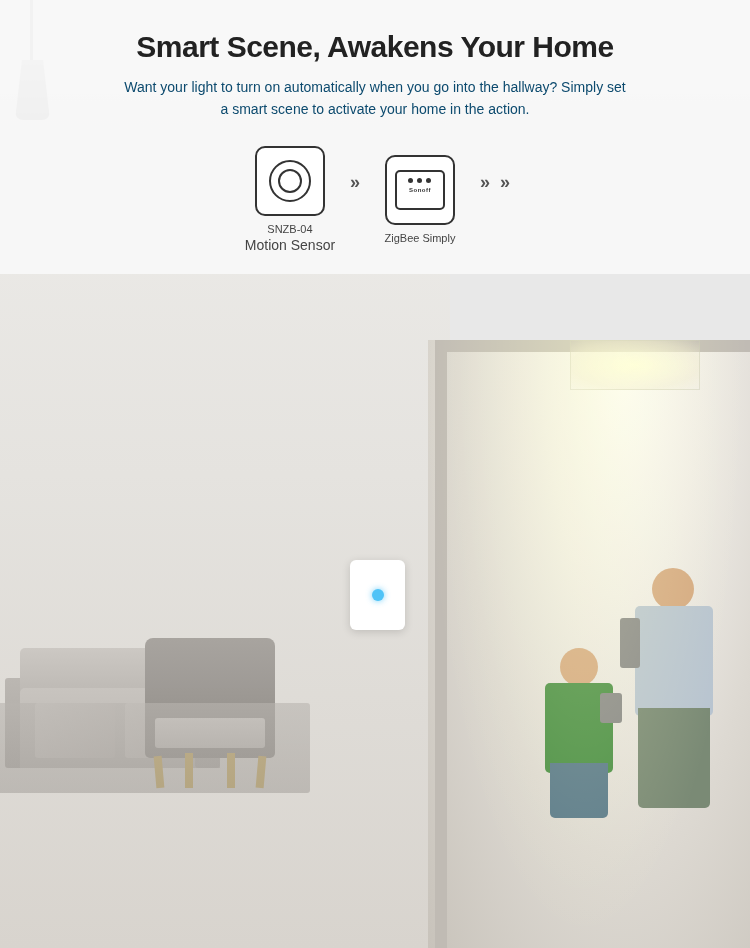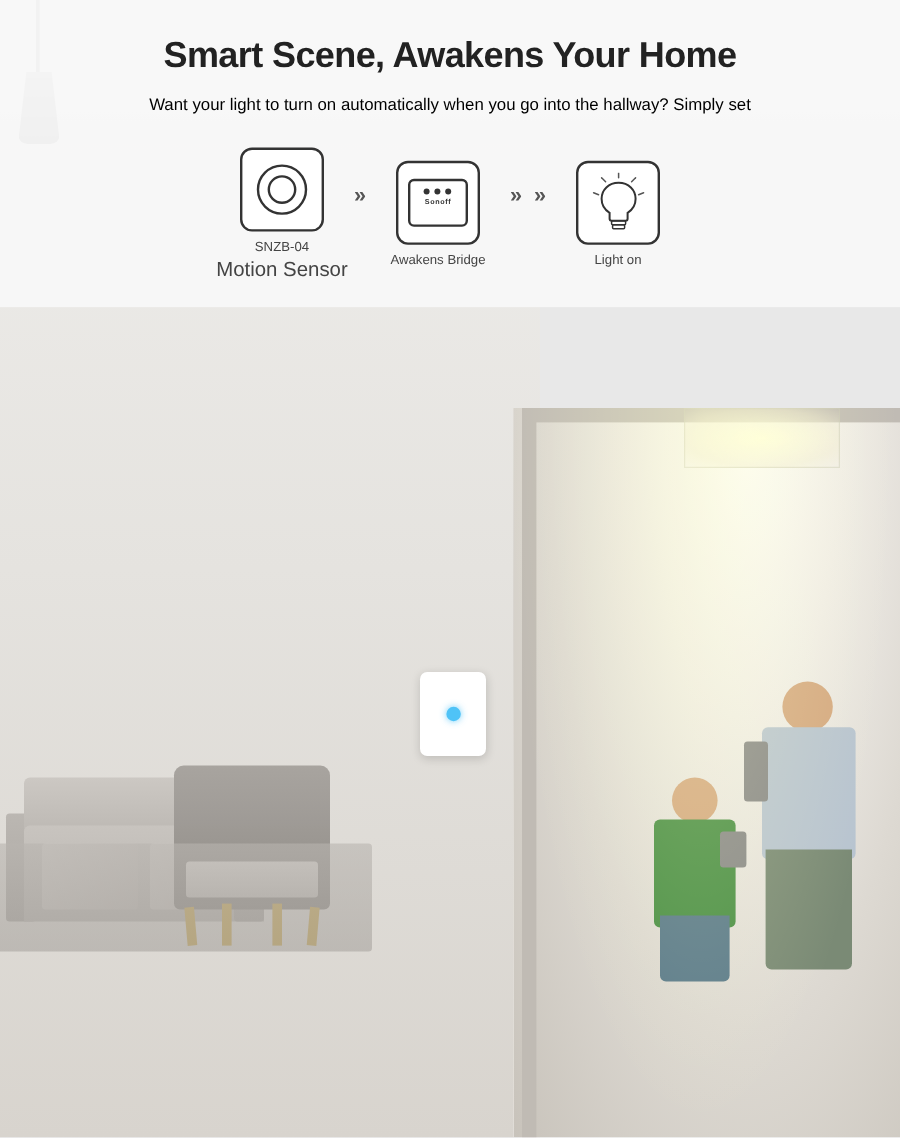--- a/index.html
+++ b/index.html
@@ -281,21 +281,21 @@
     .main-title {
       font-size: 30px;
       font-weight: 900;
       color: #222;
       margin-bottom: 12px;
       letter-spacing: -0.5px;
     }
 
     .subtitle {
       font-size: 14px;
-      color: #000000;
+      color: #0c4a6e;
       line-height: 1.6;
       max-width: 580px;
       margin: 0 auto 25px;
     }
 
     
     .icons-row {
       display: flex;
       align-items: center;
       justify-content: center;
@@ -324,21 +324,21 @@
     }
 
     .icon-label-line1 {
       font-size: 11px;
       color: #444;
       margin-top: 6px;
       text-align: center;
       line-height: 1.3;
     }
     .icon-label-line2 {
-      font-size: 17px;
+      font-size: 14px;
       color: #444;
       text-align: left;
       line-height: 1.3;
     }
 
     .arrow-separator {
       font-size: 18px;
       color: #555;
       margin: 0 5px;
       margin-bottom: 35px;
@@ -598,20 +598,21 @@
       <div class="adult-shirt"></div>
       <div class="adult-bag"></div>
       <div class="adult-pants"></div>
     </div>
   </div>
 
   <div class="top-content">
     <h1 class="main-title">Smart Scene, Awakens Your Home</h1>
     <p class="subtitle">
       <span>Want your light to turn on automatically when you go into the hallway? Simply set</span><br>
+      <span>a smart scene to activate your home in the action.</span>
     </p>
 
     <div class="icons-row">
 
       <div class="icon-item">
         <div class="icon-box">
           <div class="motion-sensor-icon">
             <div class="motion-sensor-inner"></div>
           </div>
         </div>
@@ -625,48 +626,26 @@
         <div class="icon-box">
           <div class="zigbee-bridge-icon">
             <div class="zigbee-dots">
               <div class="zigbee-dot"></div>
               <div class="zigbee-dot"></div>
               <div class="zigbee-dot"></div>
             </div>
             <span class="zigbee-text-img">Sonoff</span>
           </div>
         </div>
-        <span class="icon-label-line1">Awakens Bridge</span>
+        <span class="icon-label-line1">ZigBee Simply</span>
         <span class="icon-label-line2"></span>
       </div>
 
       <span class="arrow-separator">»</span>
 
 
       <span class="arrow-separator">»</span>
 
-      <div class="icon-item">
-        <div class="icon-box">
-          <div class="light-on-container">
-
-            <svg class="bulb-svg" viewBox="0 0 50 60" xmlns="http://www.w3.org/2000/svg">
-
-              <line x1="25" y1="5" x2="25" y2="0" stroke="#555" stroke-width="1.5" stroke-linecap="round"></line>
-              <line x1="38" y1="9" x2="42" y2="5" stroke="#555" stroke-width="1.5" stroke-linecap="round"></line>
-              <line x1="45" y1="22" x2="50" y2="20" stroke="#555" stroke-width="1.5" stroke-linecap="round"></line>
-              <line x1="12" y1="9" x2="8" y2="5" stroke="#555" stroke-width="1.5" stroke-linecap="round"></line>
-              <line x1="5" y1="22" x2="0" y2="20" stroke="#555" stroke-width="1.5" stroke-linecap="round"></line>
-
-              <path d="M 25 10 C 15 10 8 17 8 26 C 8 32 11 37 16 40 L 16 46 C 16 47 17 48 18 48 L 32 48 C 33 48 34 47 34 46 L 34 40 C 39 37 42 32 42 26 C 42 17 35 10 25 10 Z" fill="none" stroke="#333" stroke-width="2"></path>
-
-              <rect x="18" y="48" width="14" height="4" rx="1" fill="none" stroke="#333" stroke-width="1.5"></rect>
-              <rect x="19" y="52" width="12" height="4" rx="1" fill="none" stroke="#333" stroke-width="1.5"></rect>
-            </svg>
-          </div>
-        </div>
-        <span class="icon-label-line1">Light on</span>
-        <span class="icon-label-line2"></span>
-      </div>
 
     </div>
   </div>
 
 </div>
 
 </body></html>

